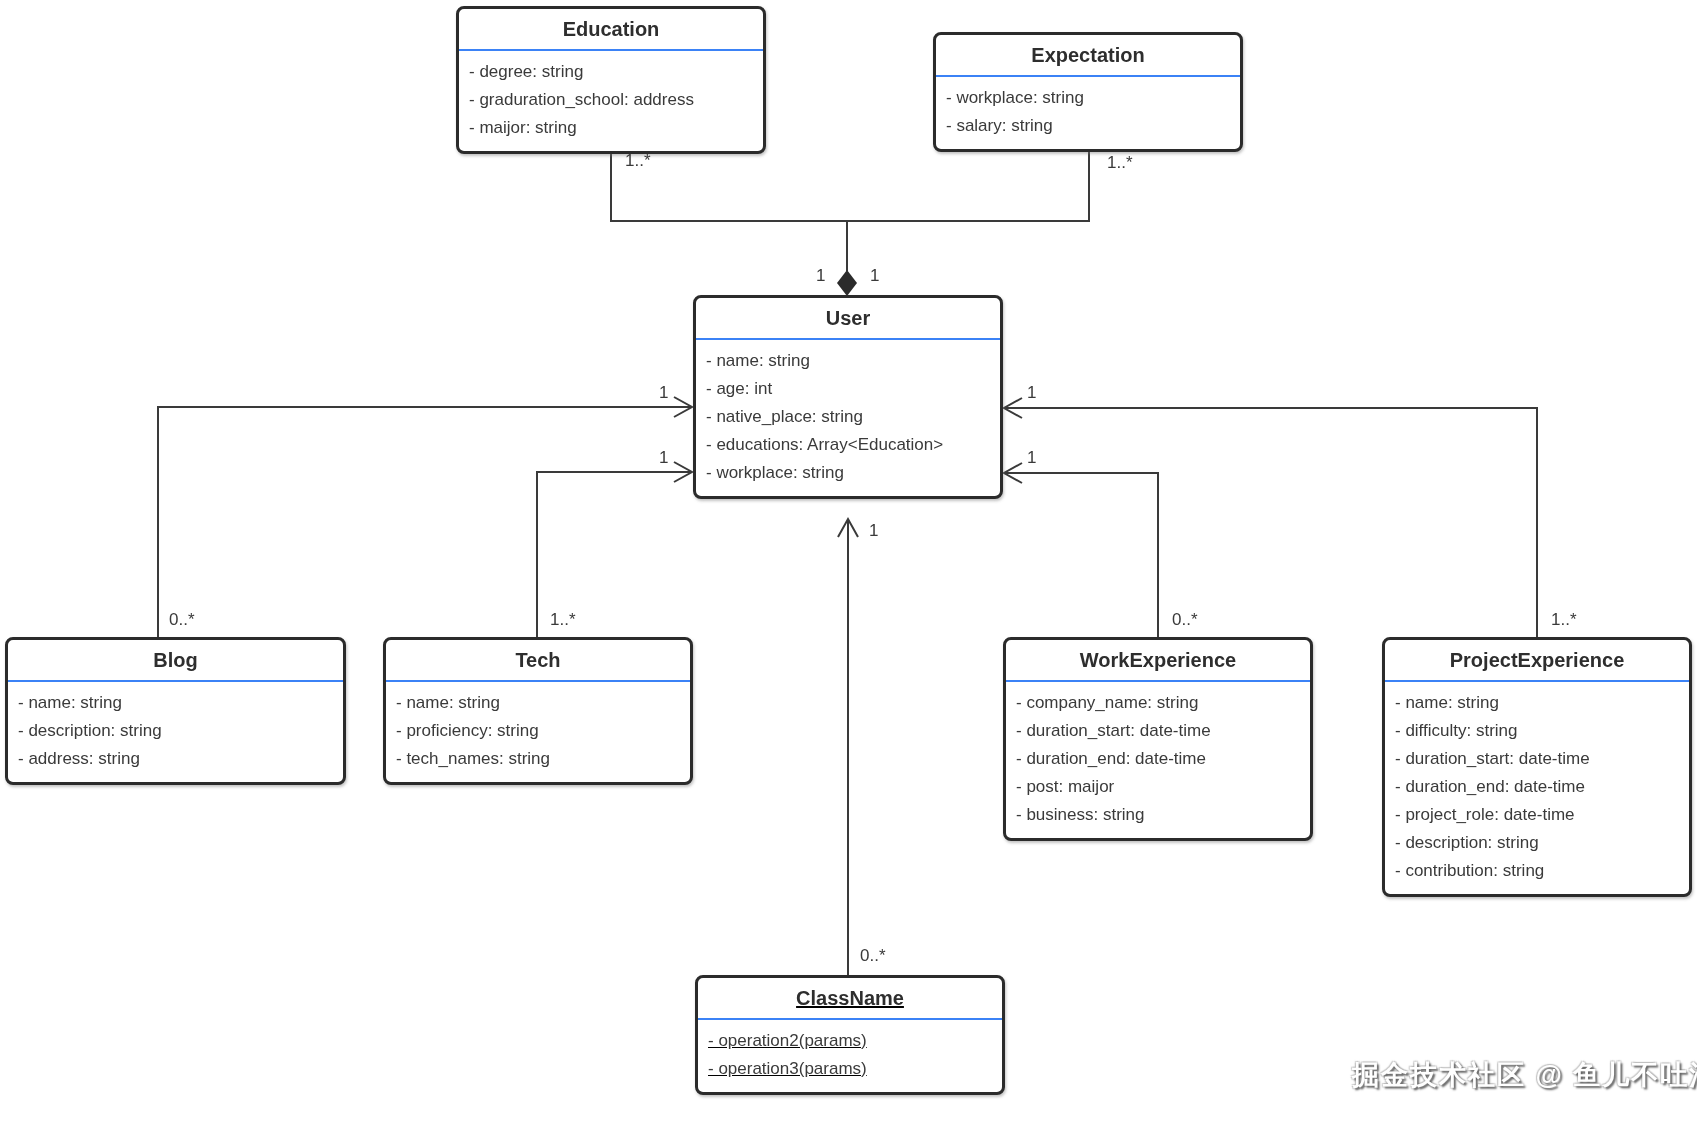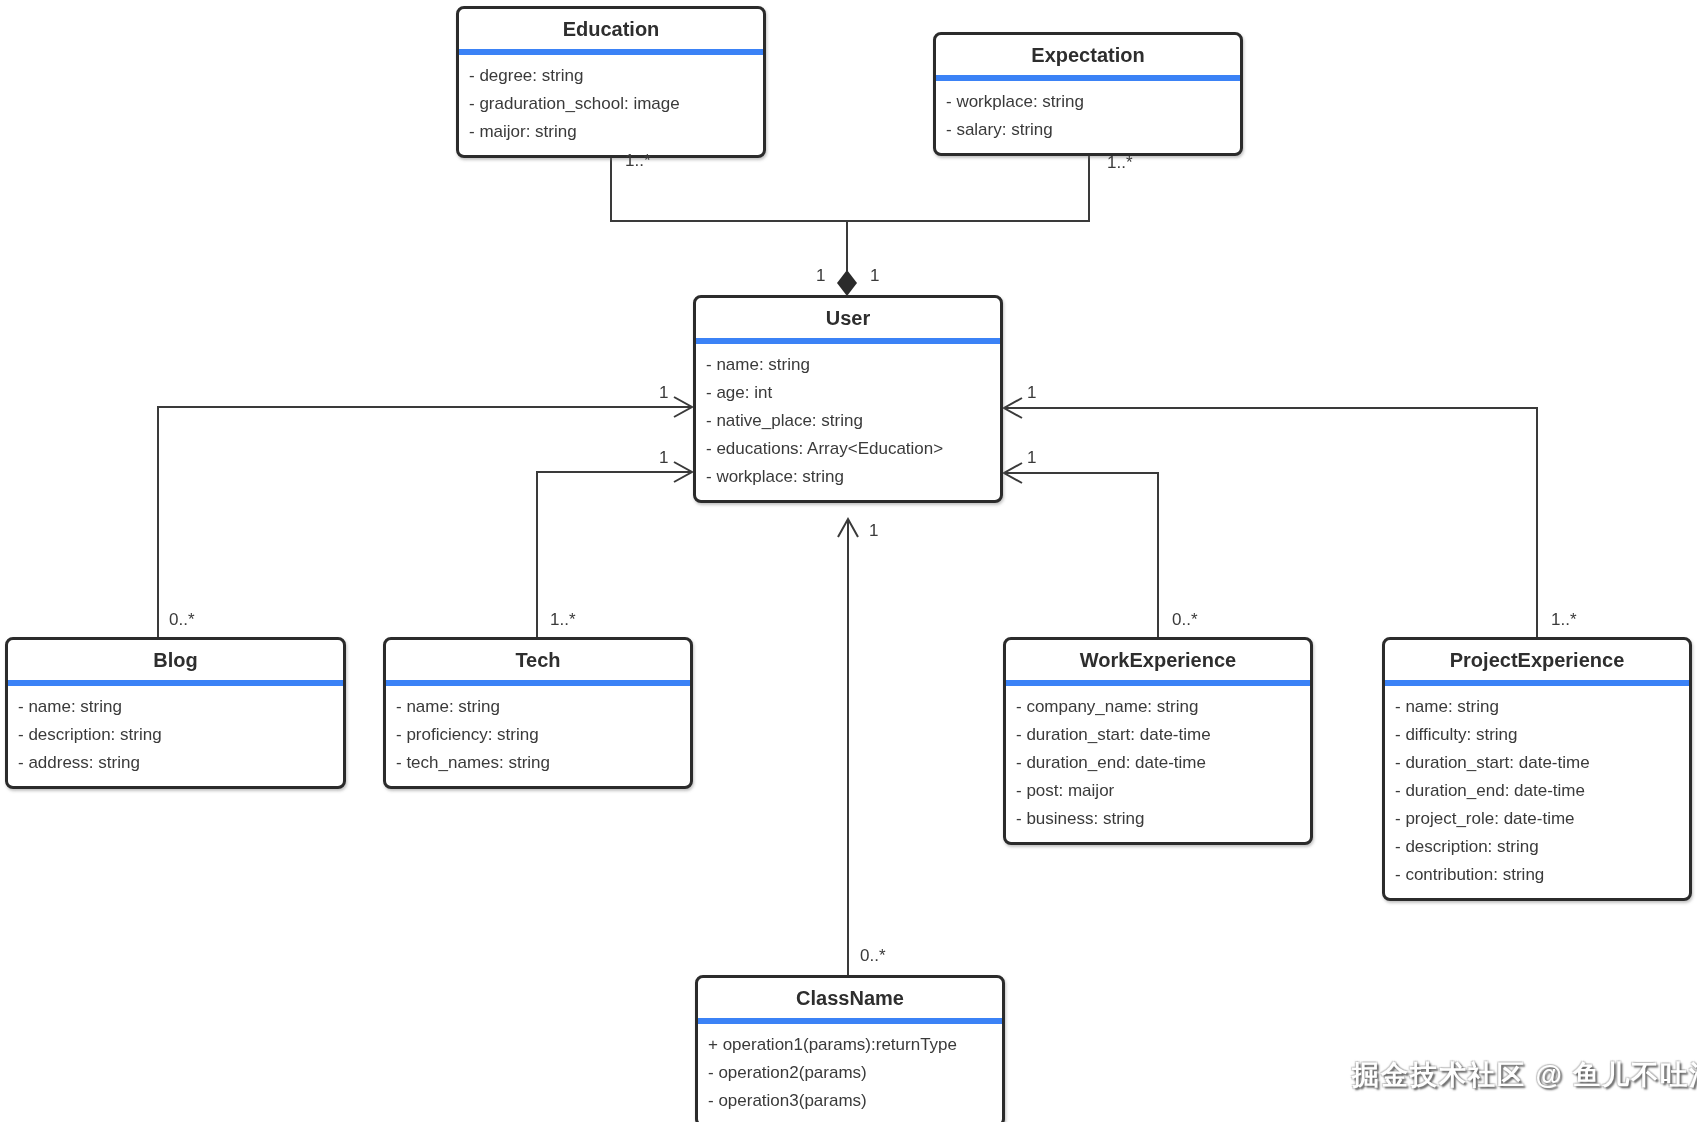--- a/index.html
+++ b/index.html
@@ -25,21 +25,21 @@
     border-radius: 8px;
     box-shadow: 1px 2px 3px rgba(120,120,120,0.45);
   }
   .uml-title {
     height: 40px;
     line-height: 40px;
     text-align: center;
     font-weight: bold;
     font-size: 20px;
     color: #2e2e2e;
-    border-bottom: 6px solid #3b82f6;
+    border-bottom: 2px solid #3b82f6;
     white-space: nowrap;
   }
   .uml-attrs { padding: 7px 0 9px 0; }
   .uml-attr {
     height: 28px;
     line-height: 28px;
     padding: 0 10px;
     font-size: 17px;
     color: #3a3a3a;
     white-space: nowrap;
@@ -85,21 +85,21 @@
     <polyline points="1022,398 1004,408 1022,418" fill="none" stroke="#3a3a3a" stroke-width="2"></polyline>
 
     <path d="M848 975 L848 521" fill="none" stroke="#3a3a3a" stroke-width="2"></path>
     <polyline points="838,537 848,519 858,537" fill="none" stroke="#3a3a3a" stroke-width="2"></polyline>
   </svg>
 
   <div class="uml-class" style="left:456px; top:6px; width:310px;">
     <div class="uml-title">Education</div>
     <div class="uml-attrs">
       <div class="uml-attr">- degree: string</div>
-      <div class="uml-attr">- graduration_school: image</div>
+      <div class="uml-attr">- graduration_school: address</div>
       <div class="uml-attr">- maijor: string</div>
     </div>
   </div>
 
   <div class="uml-class" style="left:933px; top:32px; width:310px;">
     <div class="uml-title">Expectation</div>
     <div class="uml-attrs">
       <div class="uml-attr">- workplace: string</div>
       <div class="uml-attr">- salary: string</div>
     </div>
@@ -151,24 +151,23 @@
       <div class="uml-attr">- name: string</div>
       <div class="uml-attr">- difficulty: string</div>
       <div class="uml-attr">- duration_start: date-time</div>
       <div class="uml-attr">- duration_end: date-time</div>
       <div class="uml-attr">- project_role: date-time</div>
       <div class="uml-attr">- description: string</div>
       <div class="uml-attr">- contribution: string</div>
     </div>
   </div>
 
-  <div class="uml-class" style="left:695px; top:975px; width:310px;">
+  <div class="uml-class" style="left:695px; top:975px; width:310px;text-decoration:underline;">
     <div class="uml-title">ClassName</div>
     <div class="uml-attrs">
-      <div class="uml-attr">+ operation1(params):returnType</div>
       <div class="uml-attr">- operation2(params)</div>
       <div class="uml-attr">- operation3(params)</div>
     </div>
   </div>
 
   <div class="mult" style="left:625px; top:151px;">1..*</div>
   <div class="mult" style="left:1107px; top:153px;">1..*</div>
   <div class="mult" style="left:816px; top:266px;">1</div>
   <div class="mult" style="left:870px; top:266px;">1</div>
 

